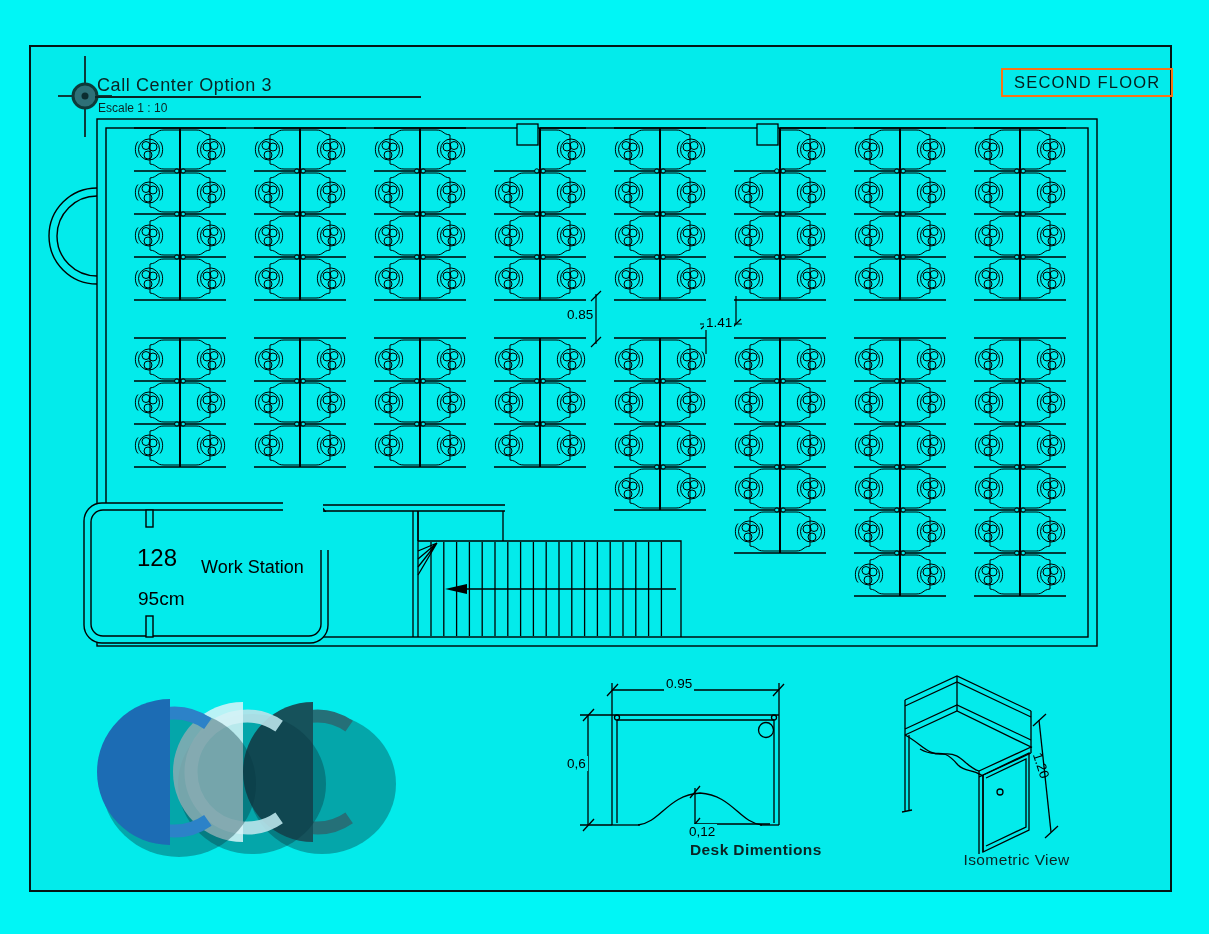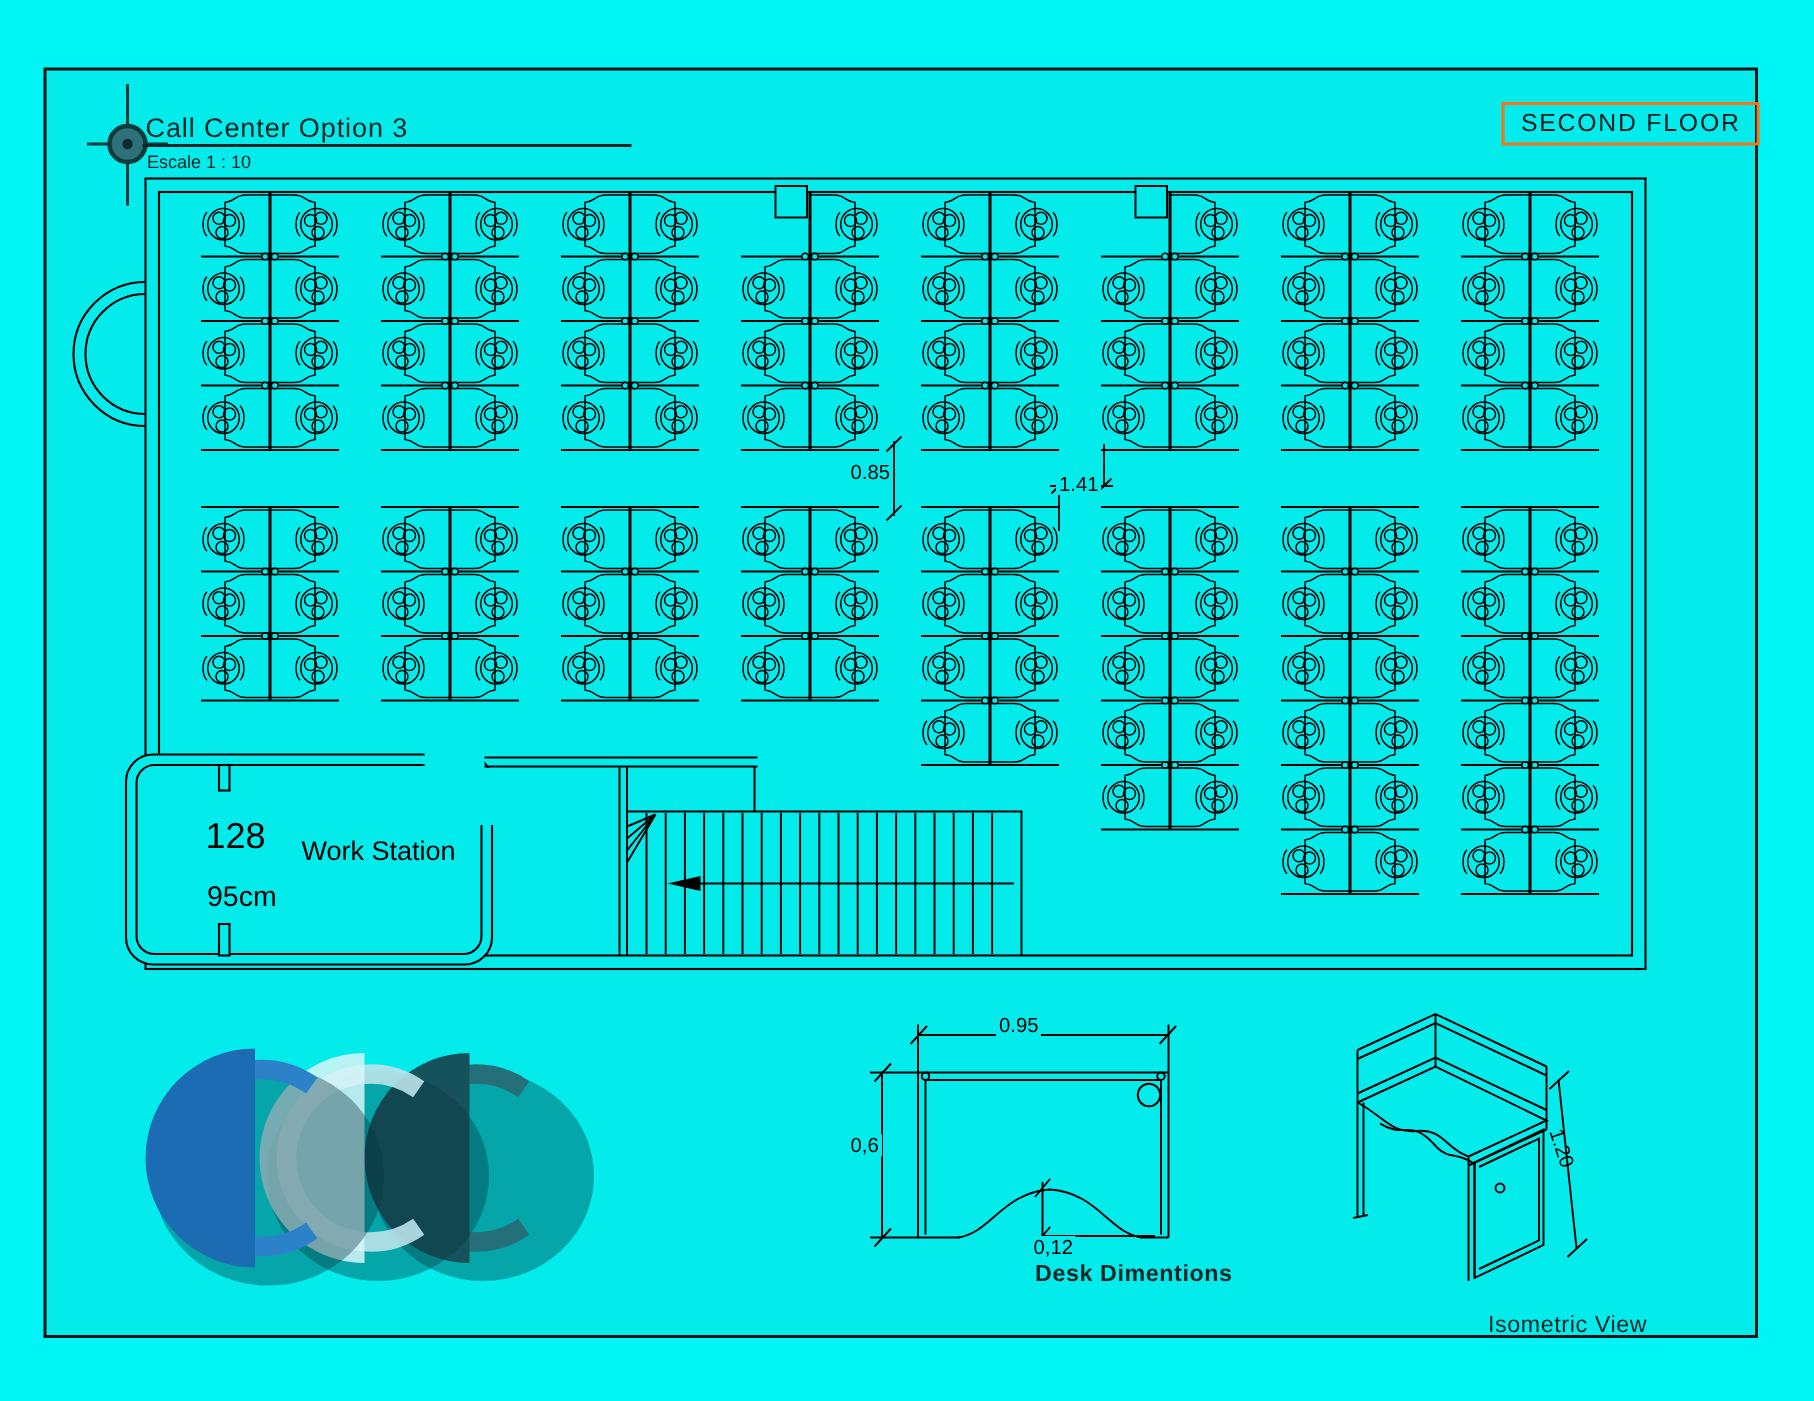--- a/index.html
+++ b/index.html
@@ -27,21 +27,21 @@
   .ws-width{left:138px;top:588px;font-size:19px;color:#000;text-align:center;}
   .dim{font-size:13.5px;color:#000;background:#03ebeb;padding:0 2px;line-height:15px;}
   .dim085{left:565px;top:307px;}
   .dim080{left:704px;top:315px;}
   .dim095{left:664px;top:676px;}
   .dim06{left:565px;top:756px;}
   .dim012{left:687px;top:792px;margin-top:32px;}
   .dim120{left:1026px;top:758px;transform:rotate(72deg);background:transparent;}
   .caption{font-size:15.5px;color:#0b2424;letter-spacing:.4px;}
   .cap-desk{left:690px;top:841px;font-weight:bold;}
-  .cap-iso{left:992px;top:851px;width:175px;margin-top:24px;}
+  .cap-iso{left:929px;top:851px;width:175px;text-align:center;}
 </style>
 </head>
 <body>
 
 <div class="frame"></div>
 
 <svg class="layer" viewBox="0 0 1209 934">
 
   <g stroke="#0d3a3a" stroke-width="2" fill="none">
     <line x1="85" y1="56" x2="85" y2="137"></line>

